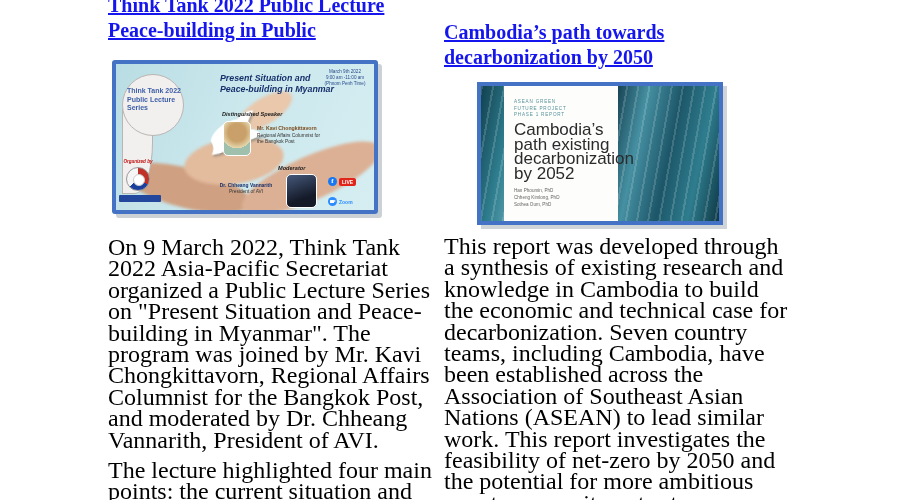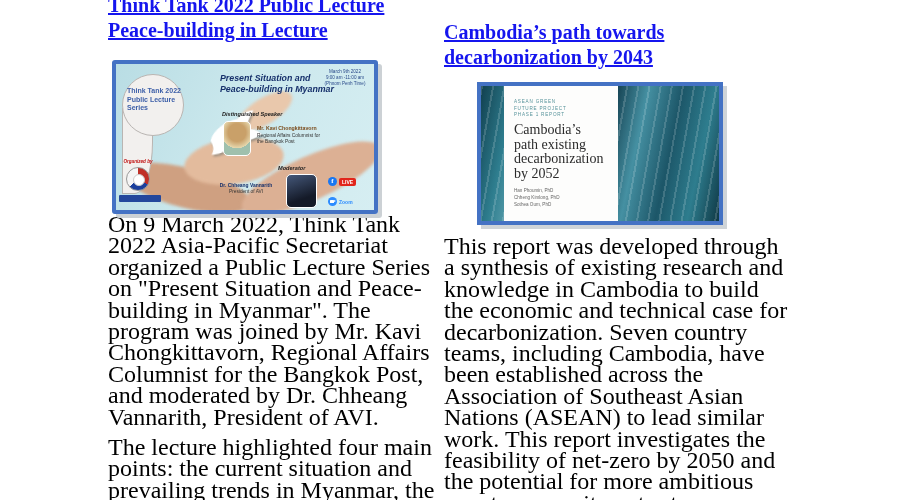--- a/index.html
+++ b/index.html
@@ -13,21 +13,21 @@
   .col { position:absolute; }
   .col-left  { left:108px; top:-7px; width:336px; }
   .col-right { left:444px; top:20px; width:345px; }
 
   
   .headline { font-weight:bold; font-size:20px; line-height:25px; color:#1515ee; cursor:pointer; }
   .hl-line  { display:block; text-decoration:underline; white-space:pre-wrap; }
 
   
   .body-para { font-size:24px; line-height:21.4px; color:#000; margin:0 0 9px 0; }
-  .body-left  { }
+  .body-left  { margin-top:23px; }
   .body-right { margin-top:11px; }
 
   
   .poster {
     position:relative; width:266px; height:154px; margin:17px 0 0 4px;
     border:4px solid #4472c4; border-radius:3px;
     box-shadow:4px 4px 0 #ccd1d5; overflow:hidden;
     background:linear-gradient(115deg,#b9dde4 0%,#cbe8ed 45%,#d6eef2 100%);
     font-family:"Liberation Sans", sans-serif;
   }
@@ -97,33 +97,33 @@
                #123c4c 50%,#4590a2 63%,#1c5668 76%,#2e7d8e 88%,#0f3845 100%);
     font-family:"Liberation Sans", sans-serif;
   }
   .cover-streaks { position:absolute; inset:0; opacity:.45;
     background:repeating-linear-gradient(100deg, rgba(255,255,255,.35) 0 2px,
                rgba(255,255,255,0) 2px 11px); }
   .cover-panel { position:absolute; left:23px; top:0; width:114px; height:100%; background:#fdfdfc; }
   .cover-kicker { position:absolute; left:10px; top:13px; font-size:4.6px; line-height:6.6px;
                   letter-spacing:.8px; color:#57939b; text-transform:uppercase; }
   .cover-title { position:absolute; left:10px; top:37px; width:100px;
-                 font-family:Liberation Serif, serif; font-size:14px; line-height:14.5px; color:#2b2b2b; }
+                 font-family:Liberation Sans, sans-serif; font-size:17px; line-height:14.5px; color:#2b2b2b; }
   .cover-authors { position:absolute; left:10px; top:101px; font-size:4.6px; line-height:7.2px; color:#666; }
 </style>
 </head>
 <body>
 
 <div class="page">
 
   <section class="col col-left">
 
     <h2 class="headline">
       <span class="hl-line">Think Tank 2022 Public Lecture</span>
-      <span class="hl-line">Peace-building in Lecture</span>
+      <span class="hl-line">Peace-building in Public</span>
     </h2>
 
     <figure class="poster">
       <span class="arm arm-2"></span>
       <span class="arm arm-1"></span>
       <span class="hand hand-1"></span>
       <span class="hand hand-2"></span>
       <svg class="dove" viewBox="0 0 100 80">
         <path fill="#ffffff" d="M12,46 C20,28 48,18 66,24 C58,28 53,33 51,40 C66,36 80,40 86,50
                  C70,56 54,57 42,52 C34,64 24,68 10,66 C16,59 14,52 12,46 Z"></path>
@@ -166,21 +166,21 @@
     </figure>
 
     <p class="body-para body-left">On 9 March 2022, Think Tank 2022 Asia-Pacific Secretariat organized a Public Lecture Series on "Present Situation and Peace-building in Myanmar". The program was joined by Mr. Kavi Chongkittavorn, Regional Affairs Columnist for the Bangkok Post, and moderated by Dr. Chheang Vannarith, President of AVI.</p>
     <p class="body-para">The lecture highlighted four main points: the current situation and prevailing trends in Myanmar, the ASEAN role in resolving the</p>
   </section>
 
   <section class="col col-right">
 
     <h2 class="headline">
       <span class="hl-line">Cambodia’s path towards</span>
-      <span class="hl-line">decarbonization by 2043</span>
+      <span class="hl-line">decarbonization by 2050</span>
     </h2>
 
     <figure class="cover">
       <span class="cover-streaks"></span>
       <span class="cover-panel">
         <span class="cover-kicker">
           <span style="display:block">ASEAN GREEN</span>
           <span style="display:block">FUTURE PROJECT</span>
           <span style="display:block">PHASE 1 REPORT</span>
         </span>

